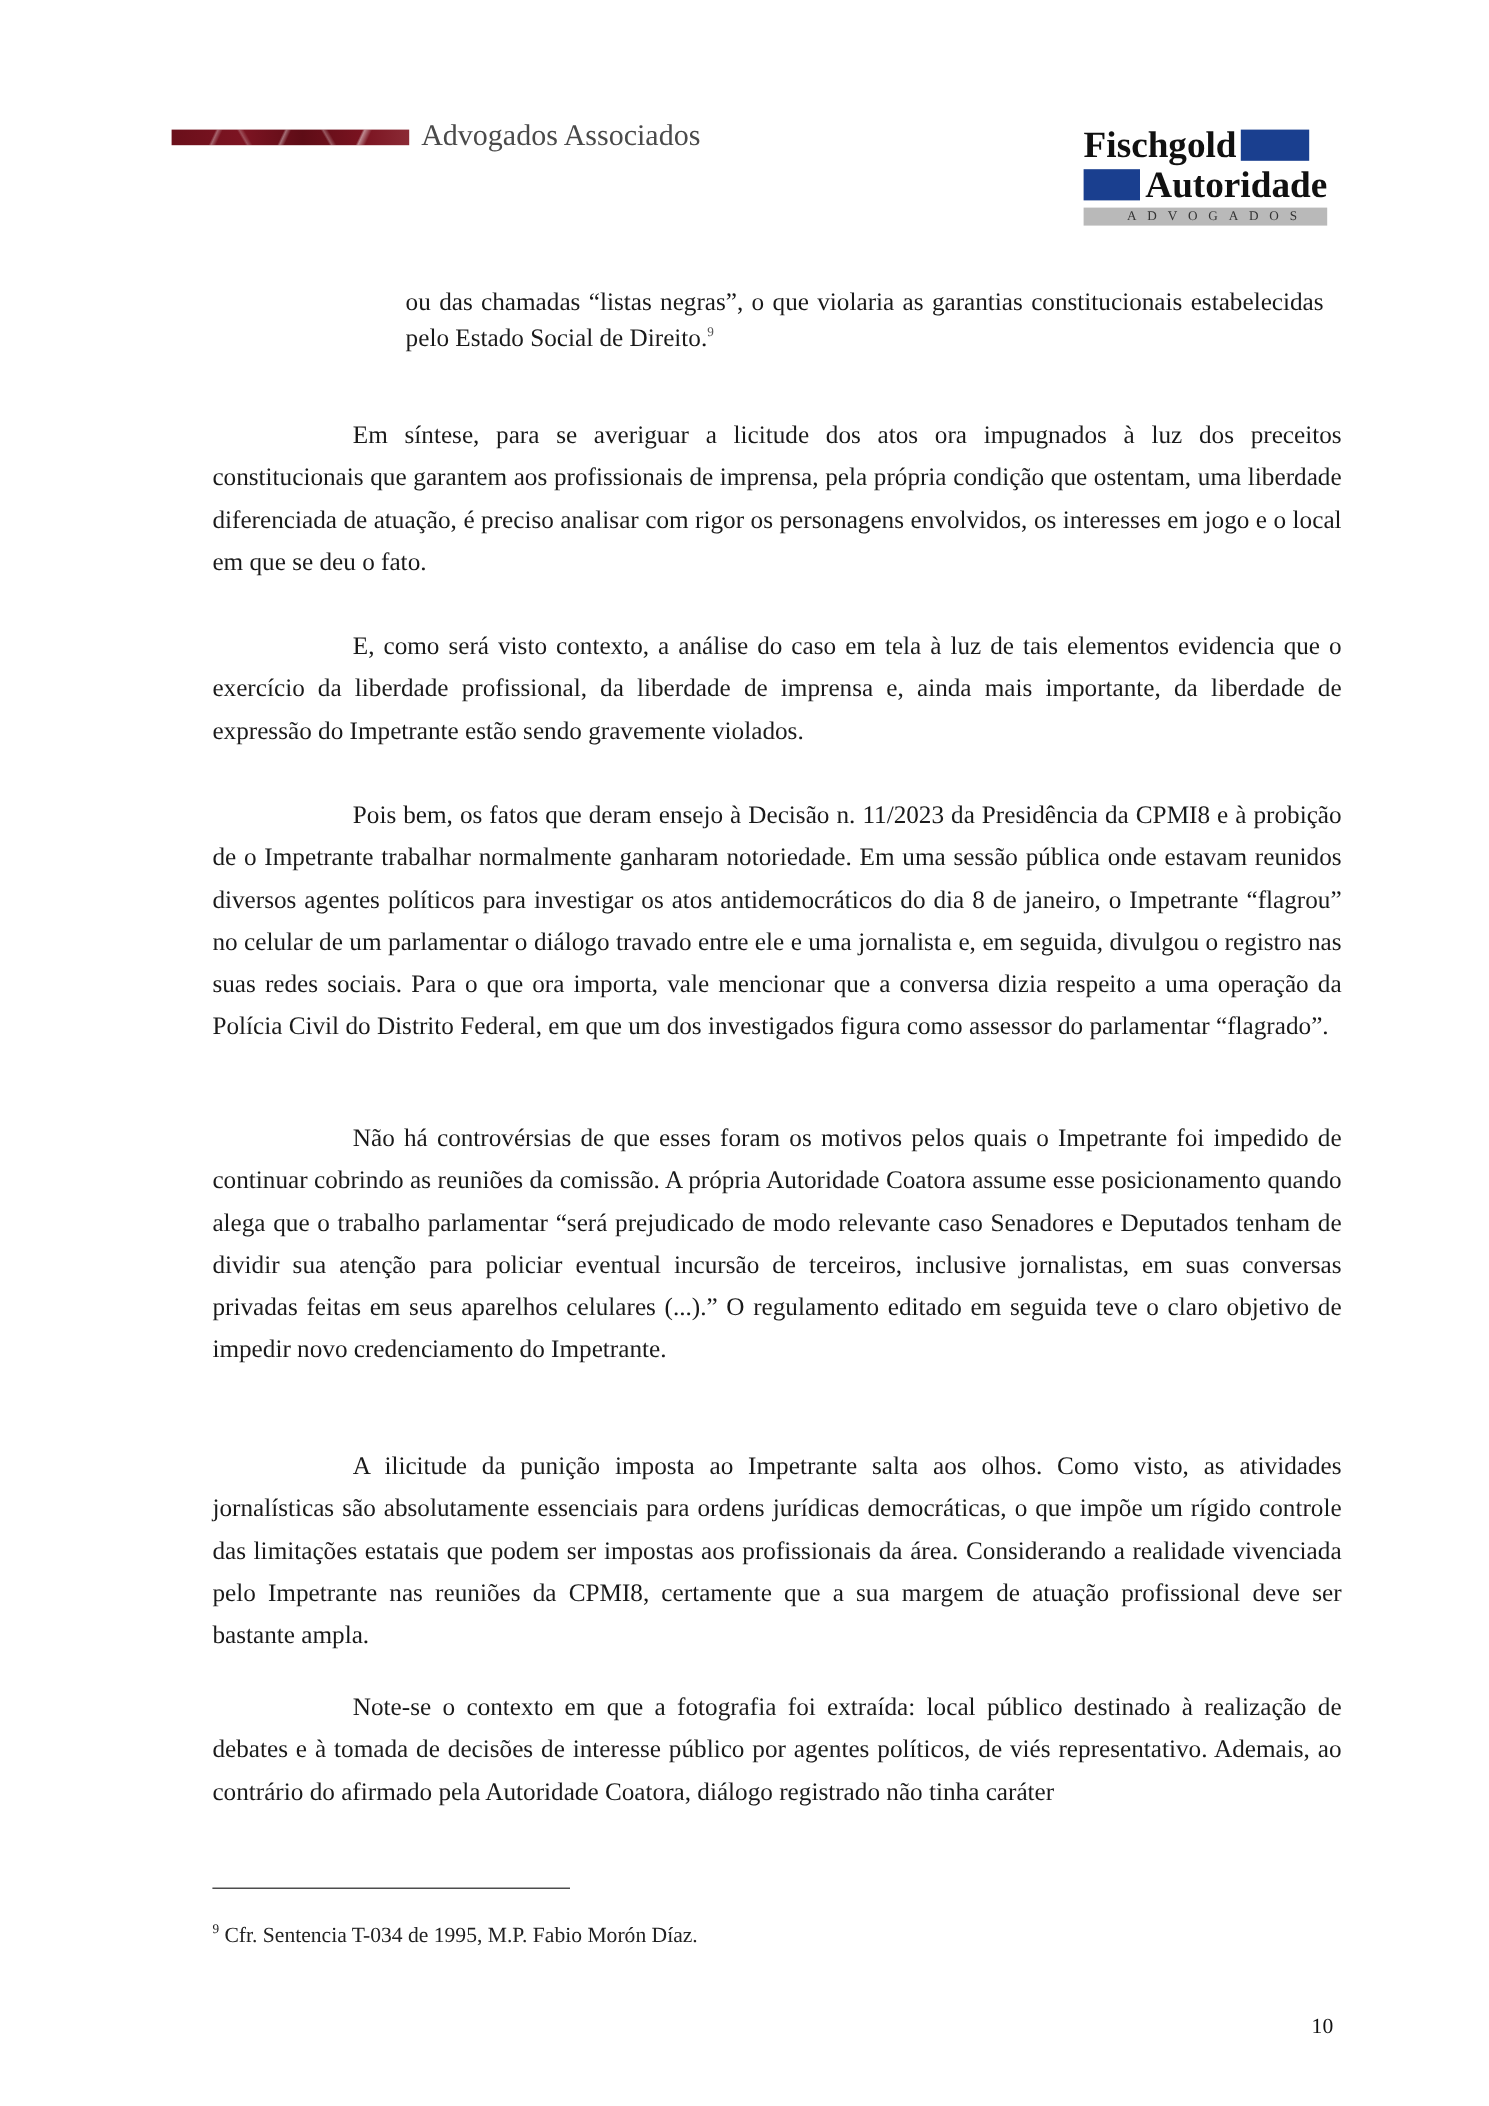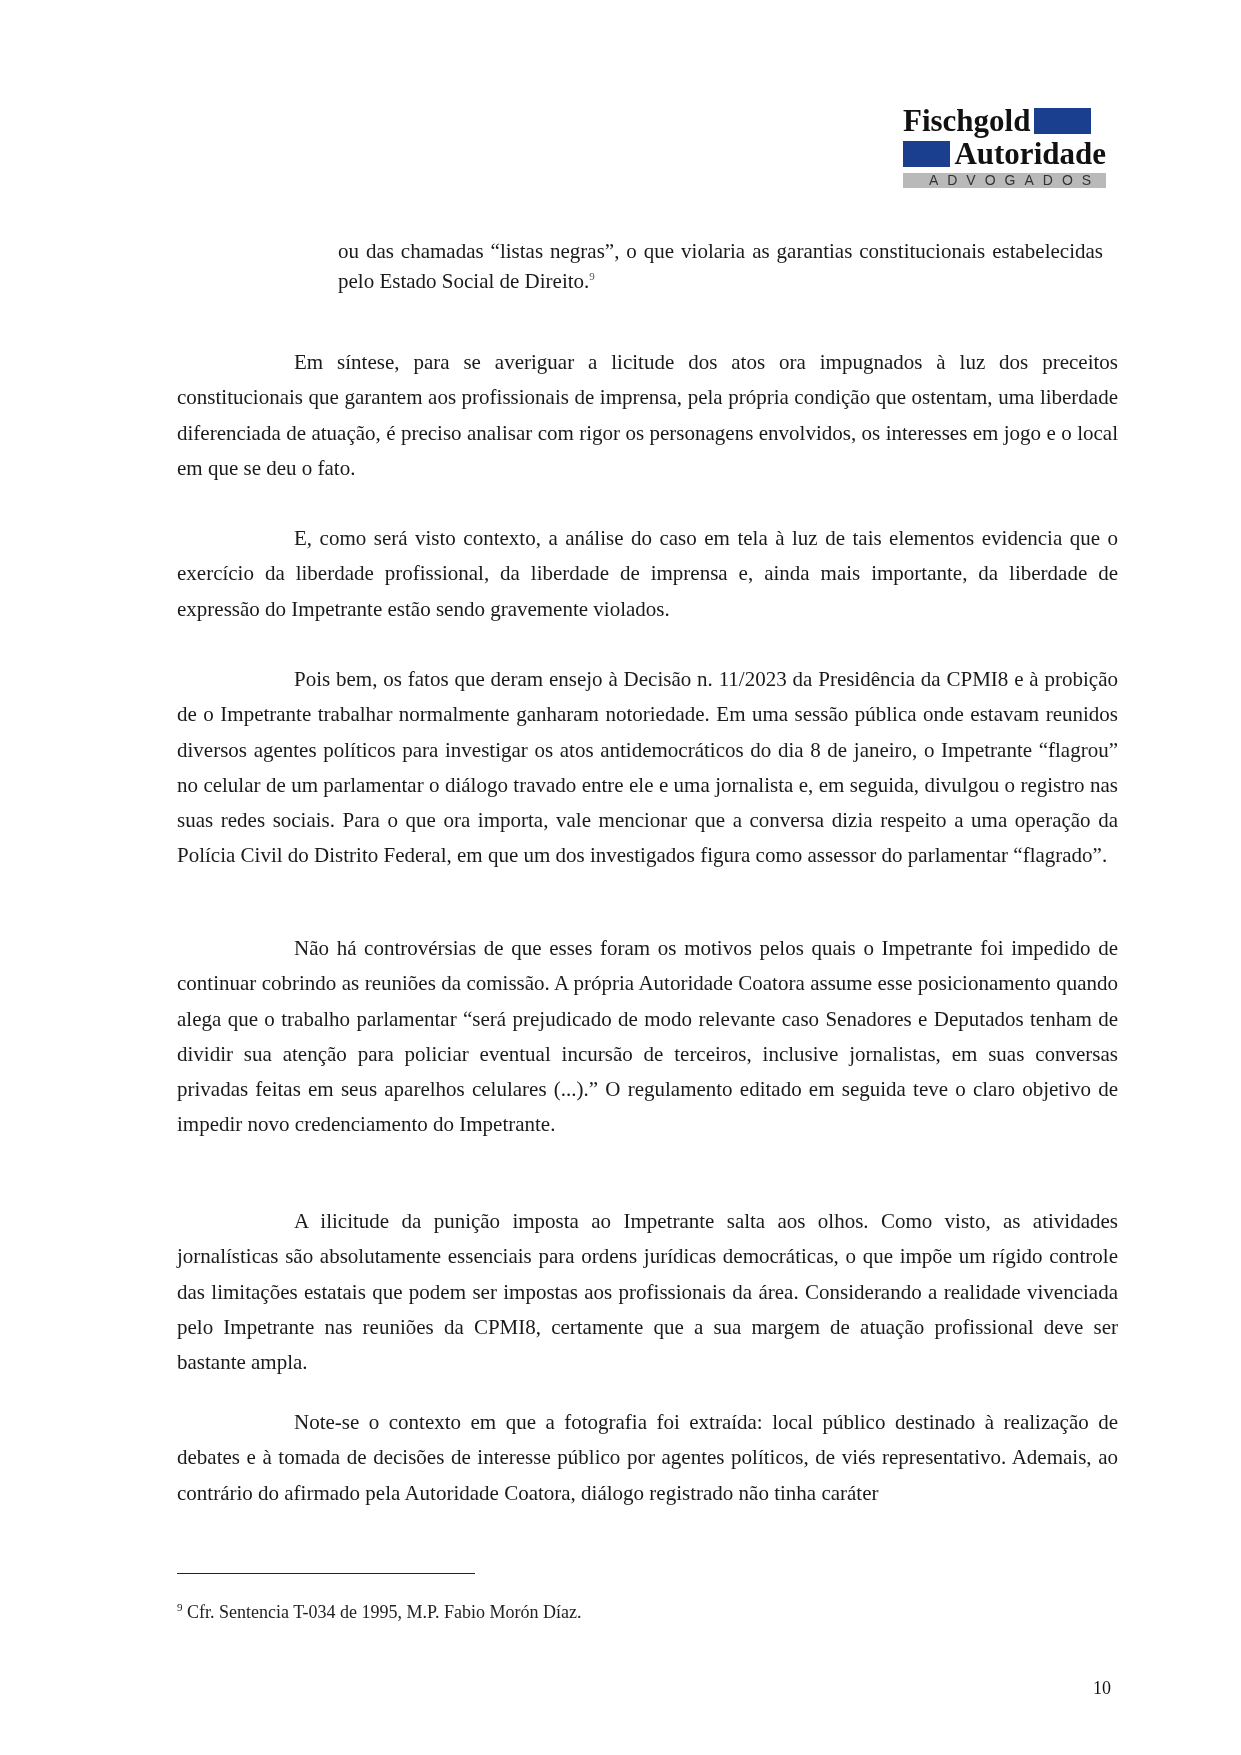--- a/index.html
+++ b/index.html
@@ -75,22 +75,22 @@
       background: #1a3f8f;
       height: 26px;
     }
     .logo-right .line1 .block { width: 57px; margin-left: 4px; }
     .logo-right .line2 .block { width: 55px; margin-right: 4px; }
     .logo-right .sub {
       margin-top: 3px;
       background: #b9b9b9;
       height: 15px;
       width: 203px;
-      font-family: Liberation Sans, sans-serif;
-      font-size: 14px;
+      font-family: Liberation Serif, serif;
+      font-size: 11px;
       letter-spacing: 9px;
       color: #333333;
       text-align: center;
       line-height: 15px;
       padding-left: 20px;
       box-sizing: border-box;
     }
     .quote {
       position: absolute;
       left: 338px;
@@ -146,20 +146,24 @@
       top: 1677px;
       font-size: 18px;
       line-height: 22px;
       color: #111;
     }
   </style>
 </head>
 <body>
 
 <div class="logo-left">
+  <div class="row2">
+    <div class="marble-bar"></div>
+    <div class="firm-sub">Advogados Associados</div>
+  </div>
 </div>
 
 <div class="logo-right">
   <div class="line1">
     <span class="word">Fischgold</span>
     <span class="block"></span>
   </div>
   <div class="line2">
     <span class="block"></span>
     <span class="word">Autoridade</span>

